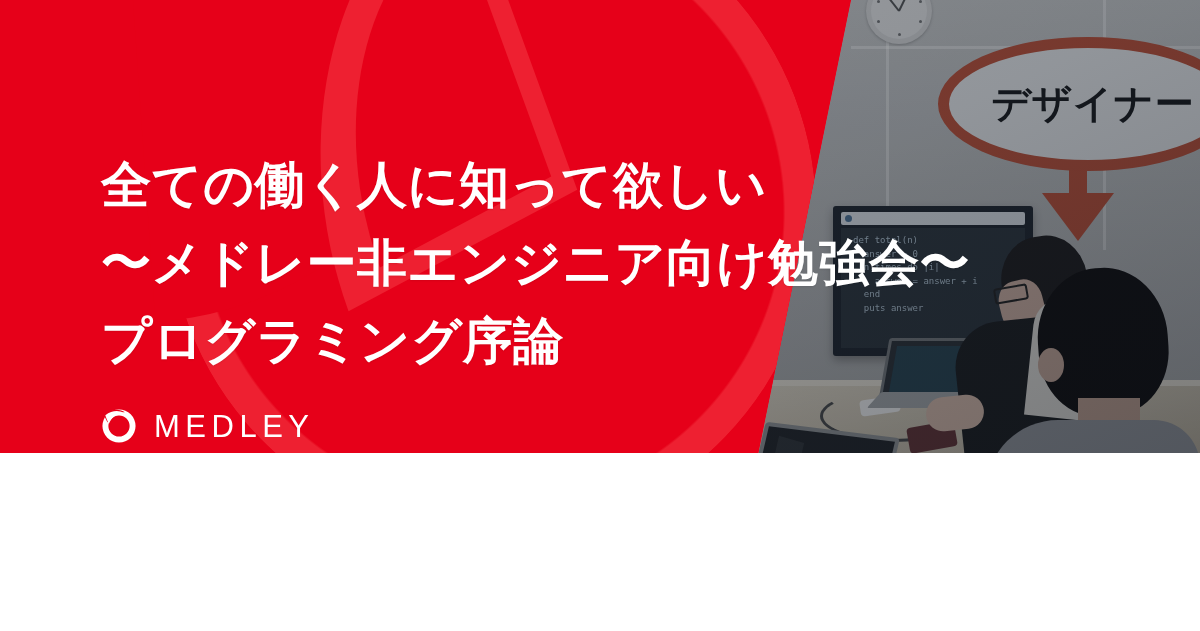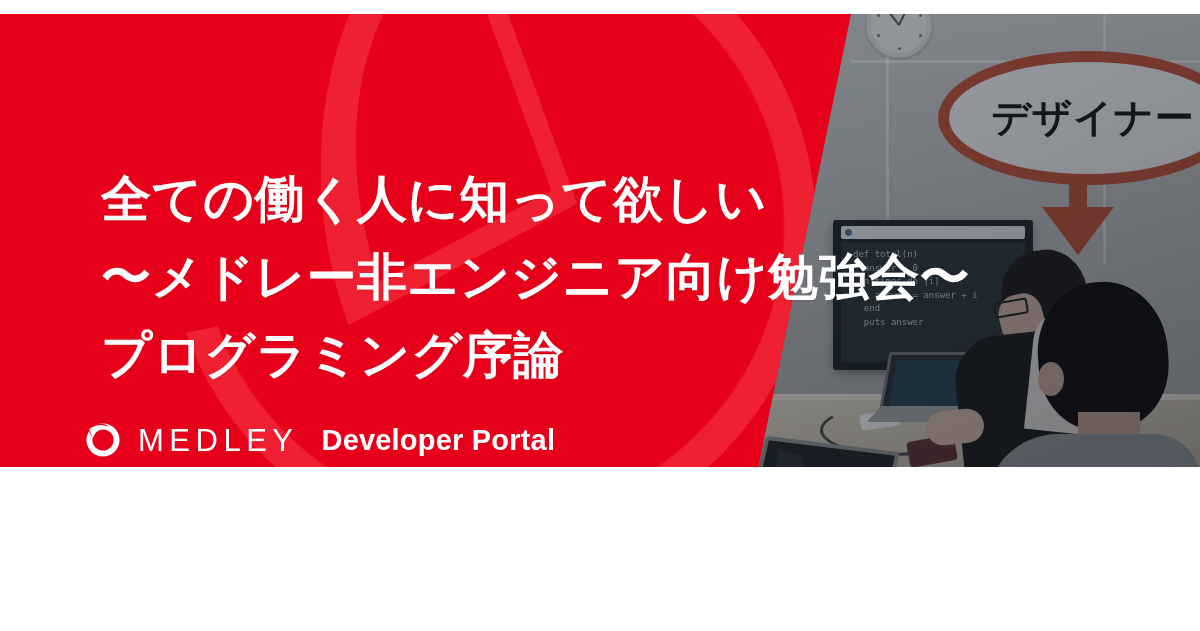--- a/index.html
+++ b/index.html
@@ -10,21 +10,20 @@
   body {
     font-family: "Liberation Sans", "DejaVu Sans", sans-serif;
   }
 
   #og-card {
     position: relative;
     width: 1200px;
     height: 453px;
     overflow: hidden;
     background: #e60019;
-    margin-top: 14px;
   }
 
   
   .photo-layer {
     position: absolute;
     inset: 0;
     
     clip-path: polygon(851px 0, 1200px 0, 1200px 631px, 722px 631px);
     background: #9a9a99;
     overflow: hidden;
@@ -482,21 +481,21 @@
     color: #ffffff;
     font-size: 50px;
     font-weight: bold;
     line-height: 78px;
     letter-spacing: 0.5px;
     white-space: nowrap;
     text-shadow: 0 1px 2px rgba(0,0,0,0.08);
   }
   .brand-row {
     position: absolute;
-    left: 85px;
+    left: 101px;
     top: 403px;
     display: flex;
     align-items: center;
     height: 46px;
   }
   .brand-mark {
     width: 36px;
     height: 36px;
     flex: 0 0 36px;
     margin-right: 17px;
@@ -631,18 +630,17 @@
 
     <div class="brand-row">
       <span class="brand-mark">
         <svg viewBox="0 0 100 100" width="36" height="36" aria-hidden="true">
           <path fill="#ffffff" d="M50 4a46 46 0 1 0 46 46 46 46 0 0 0-46-46zm0 16.5A29.5 29.5 0 1 1 20.5 50 29.5 29.5 0 0 1 50 20.5z"></path>
           <path fill="#e60019" d="M8 18 C 26 2, 54 2, 66 12 C 44 10, 26 22, 18 40 C 14 32, 10 24, 8 18 z"></path>
           <path fill="#ffffff" d="M12 20 C 30 6, 52 6, 62 14 C 42 16, 28 28, 22 44 C 18 36, 14 27, 12 20 z"></path>
         </svg>
       </span>
       <span class="brand-medley">MEDLEY</span>
-      <span class="brand-portal">Developer Portal</span>
     </div>
 
   </div>
 
 </div>
 
 </body></html>

